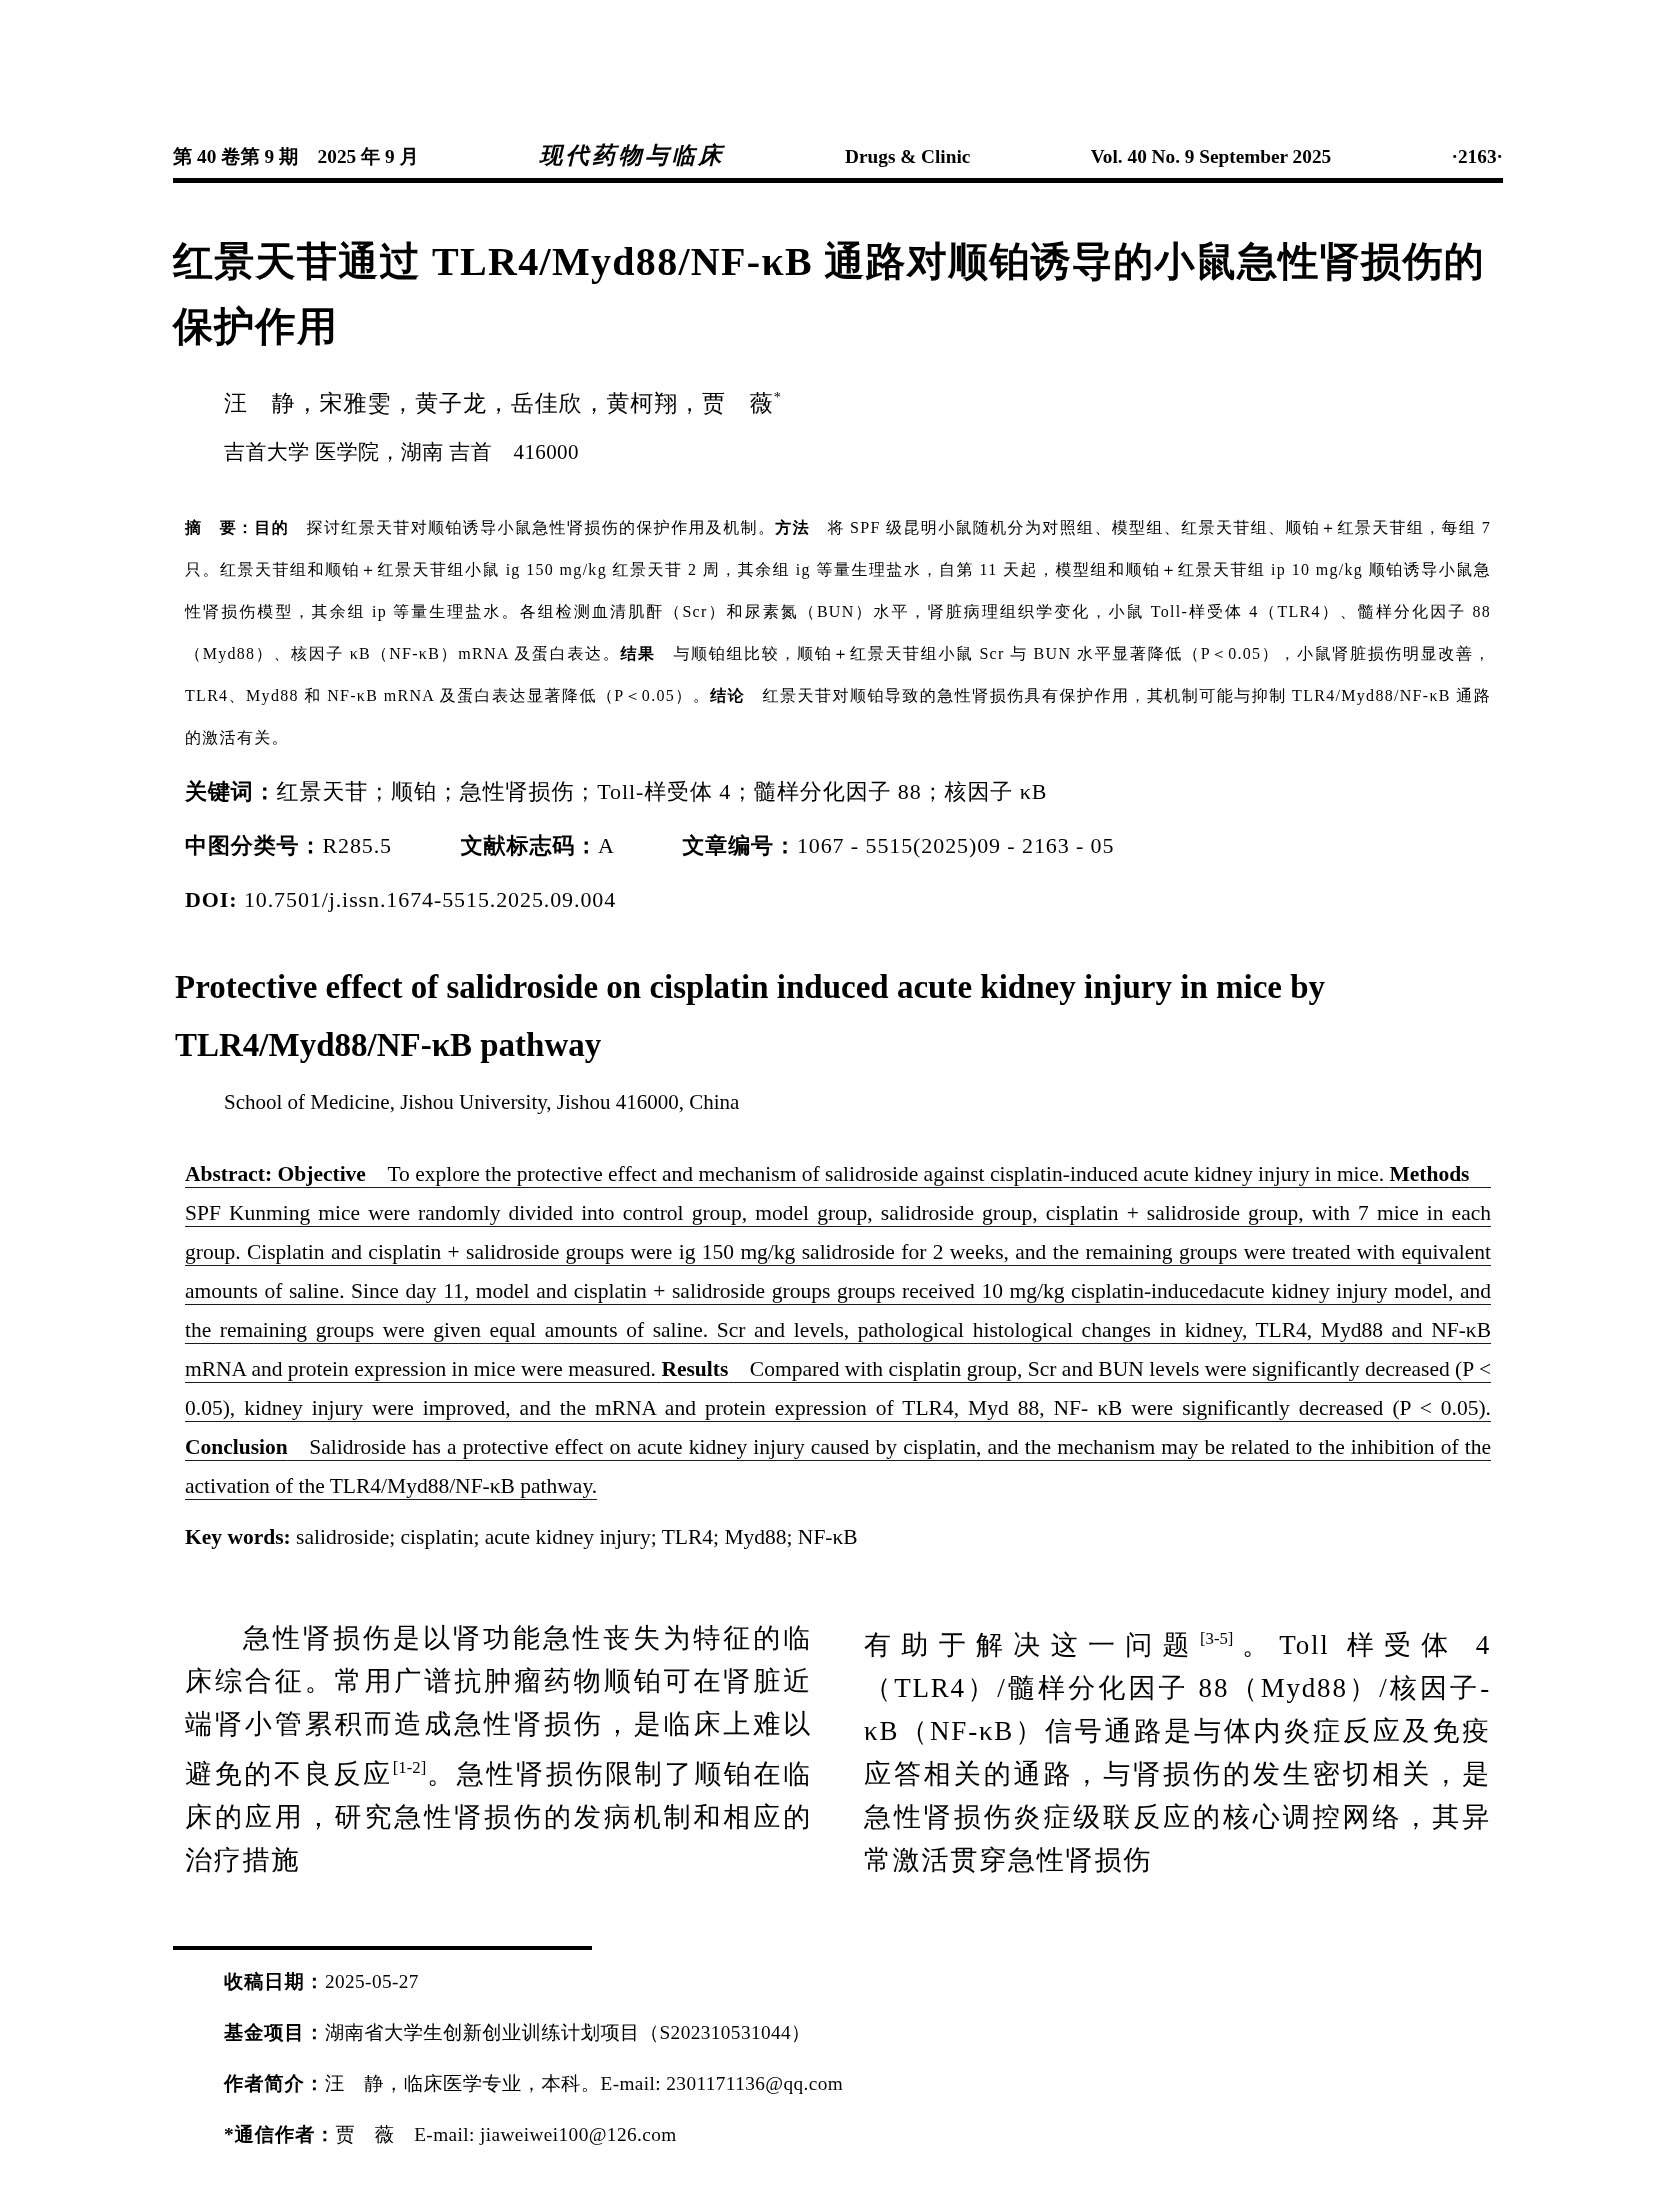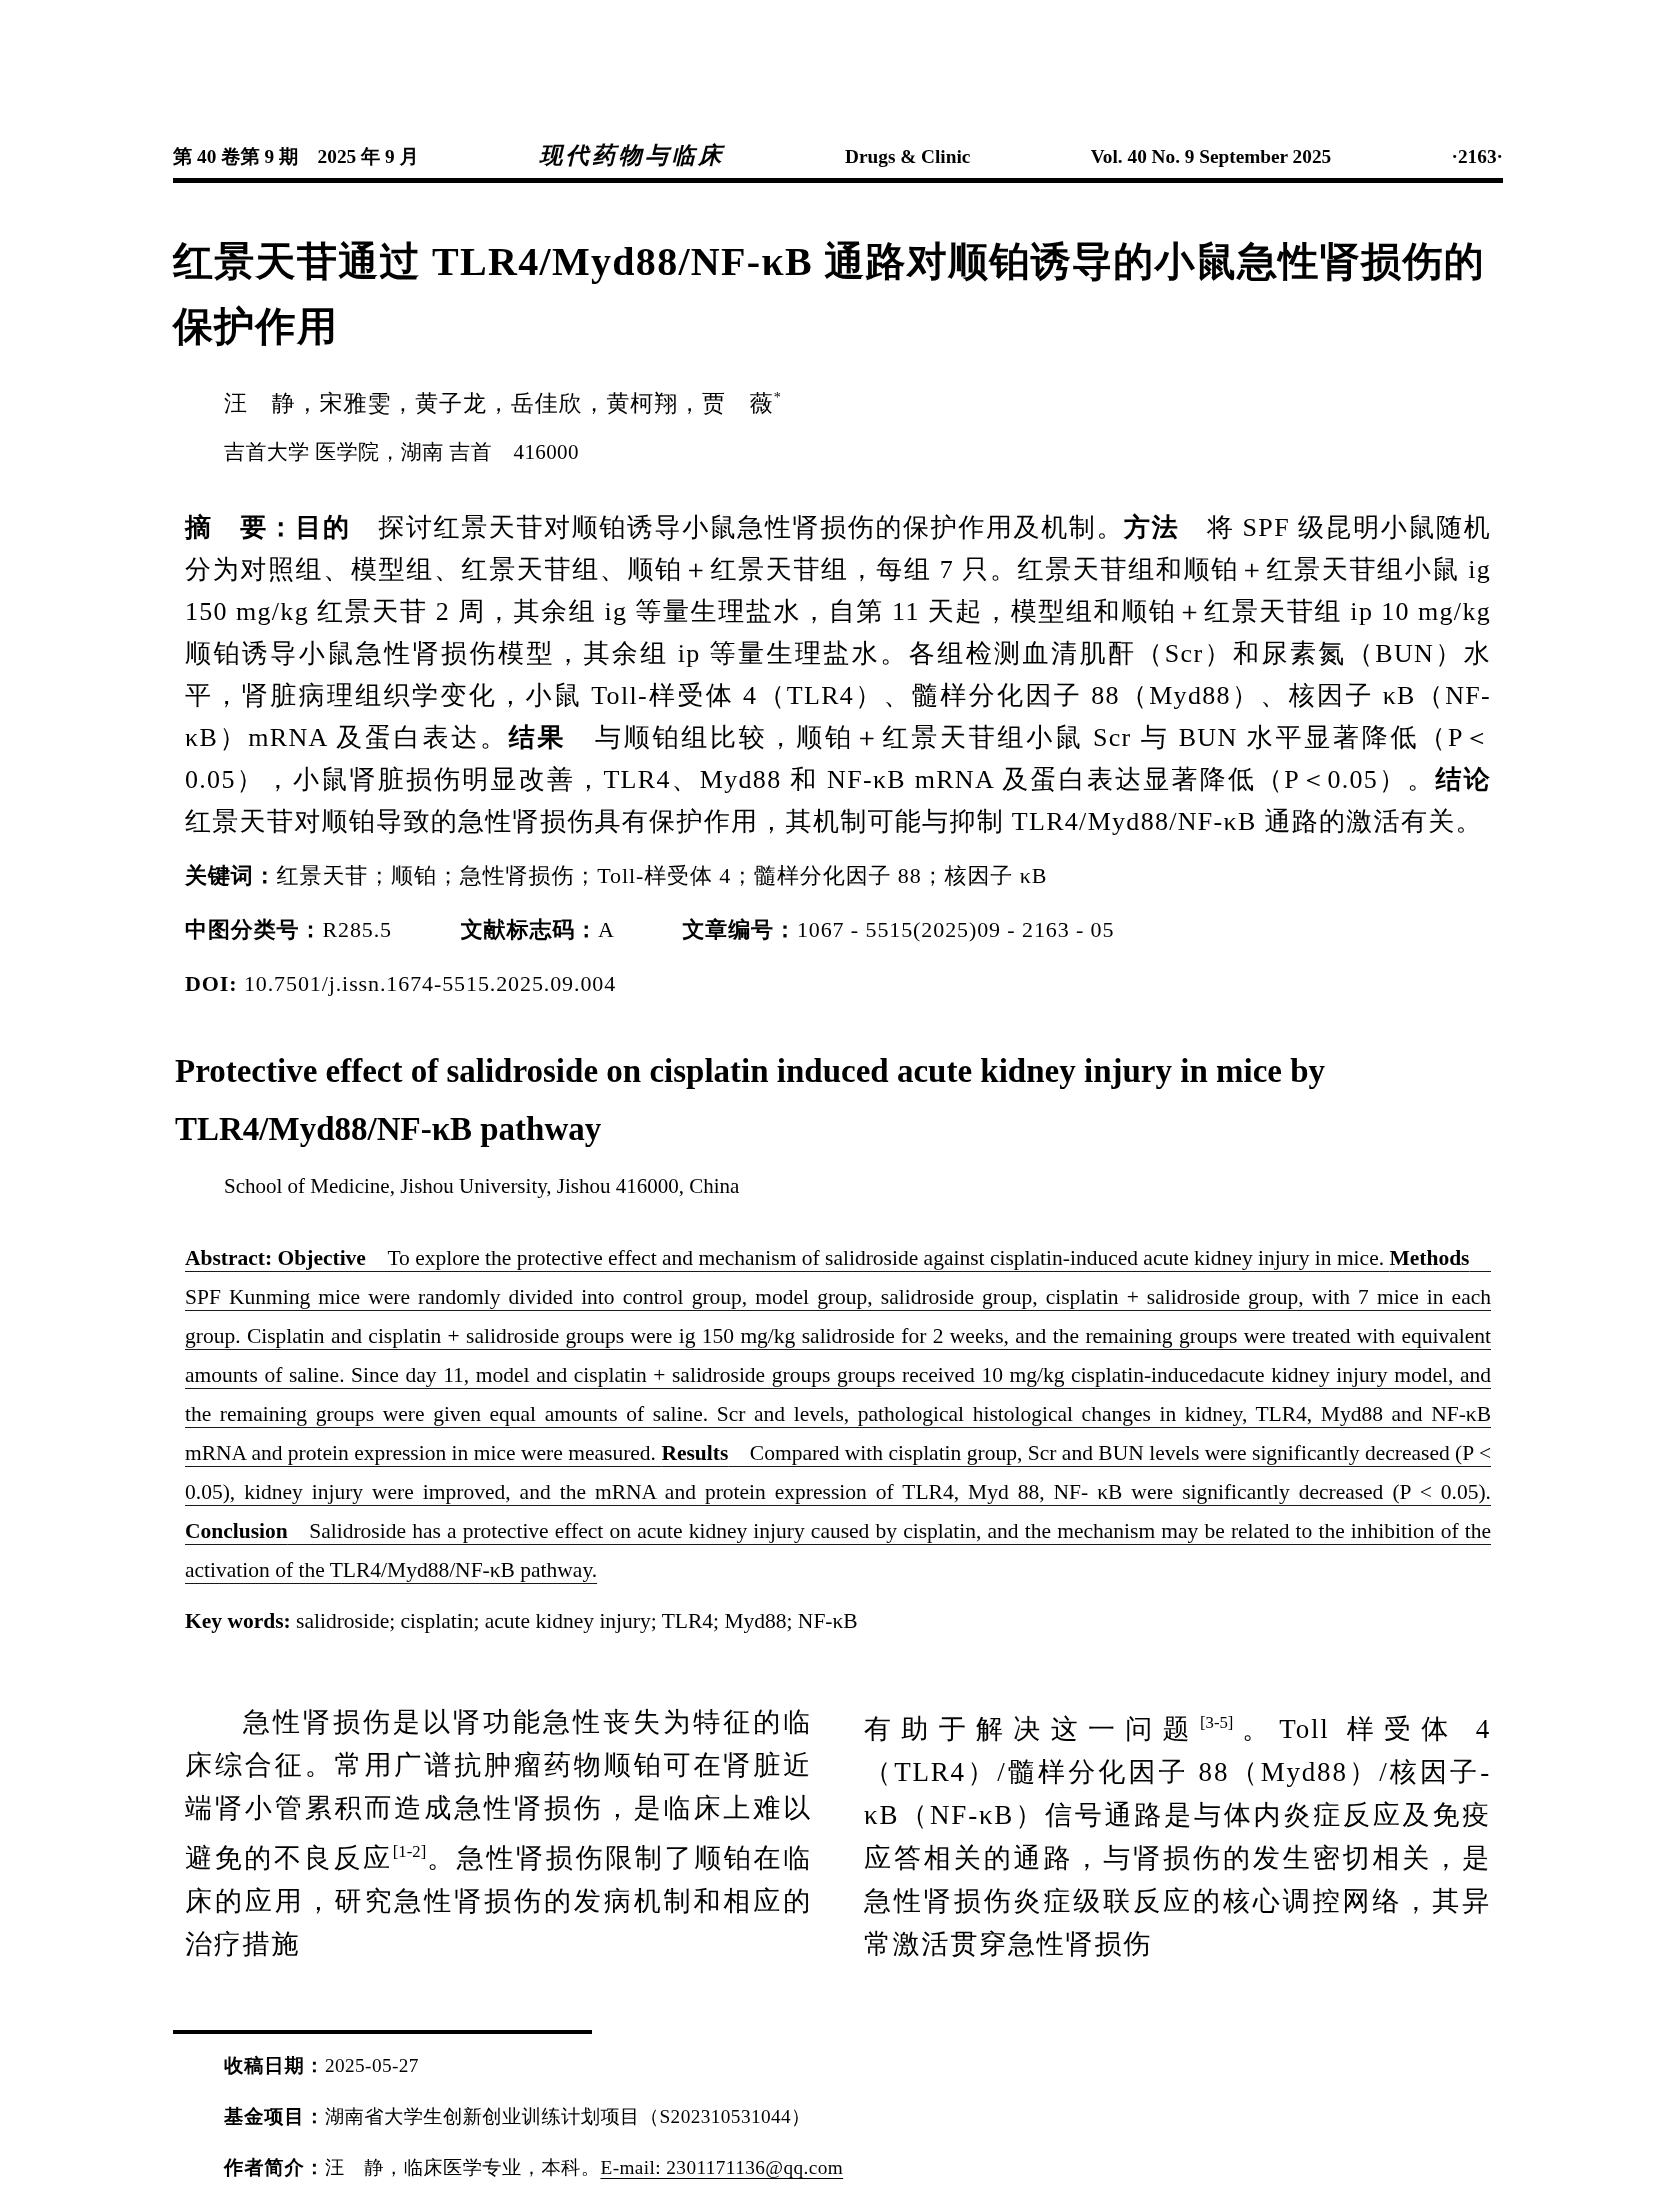--- a/index.html
+++ b/index.html
@@ -23,21 +23,21 @@
   .journal-cn{font-size:23px;font-style:italic;letter-spacing:3.5px;}
   .header-rule{height:4.8px;background:#000;margin-top:7px;}
   .title-cn{
     margin:46px 0 0 0;
     font-size:40px;font-weight:bold;line-height:65px;letter-spacing:1.3px;
   }
   .authors-cn{margin-top:29px;font-size:23px;padding-left:39px;letter-spacing:0.9px;}
   .affil-cn{margin-top:19.3px;font-size:21px;padding-left:39px;letter-spacing:0.4px;}
   .abs-cn{
     margin-top:41px;
-    font-size:26px;line-height:42px;letter-spacing:1.3px;
+    font-size:16px;line-height:42px;letter-spacing:1.3px;
     text-align:justify;
   }
   .meta-line{font-size:22px;line-height:42px;letter-spacing:0.9px;}
   .title-en{
     margin:37px 0 0 2px;
     font-size:33px;font-weight:bold;line-height:58px;
   }
   .authors-en{margin-top:26px;font-size:24px;padding-left:39px;}
   .affil-en{margin-top:16px;font-size:21px;padding-left:39px;}
   .abs-en{
@@ -56,21 +56,20 @@
     font-size:27px;line-height:43px;letter-spacing:1.8px;
     text-align:justify;
   }
   .col-left{text-indent:58px;}
   .footnote{margin-top:52px;}
   .footnote-rule{width:419px;height:4px;background:#000;}
   .fn-lines{margin-top:12.3px;padding-left:39px;}
   .fn-line{font-size:19.3px;line-height:39px;letter-spacing:0.4px;}
   .fn-line b{letter-spacing:0.9px;}
   .email{
-    text-decoration:underline;
     text-decoration-thickness:0.9px;
     text-underline-offset:4px;
   }
 </style>
 </head>
 <body>
 
 <div class="page">
 
   <div class="header">

